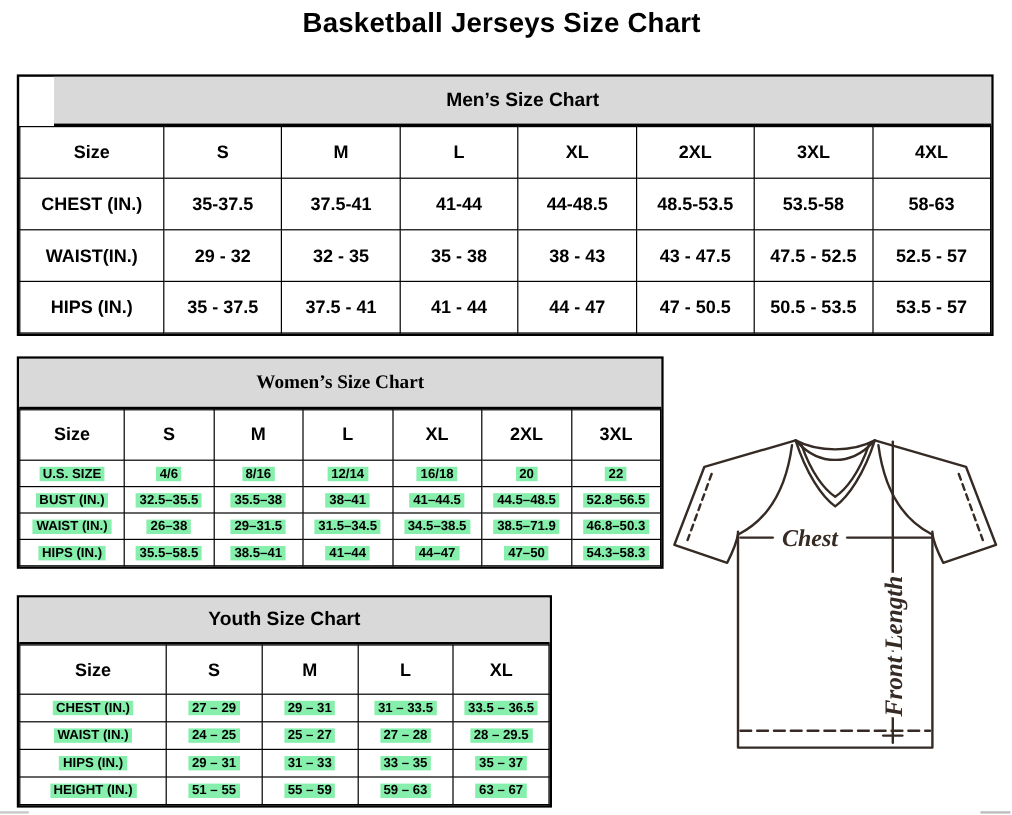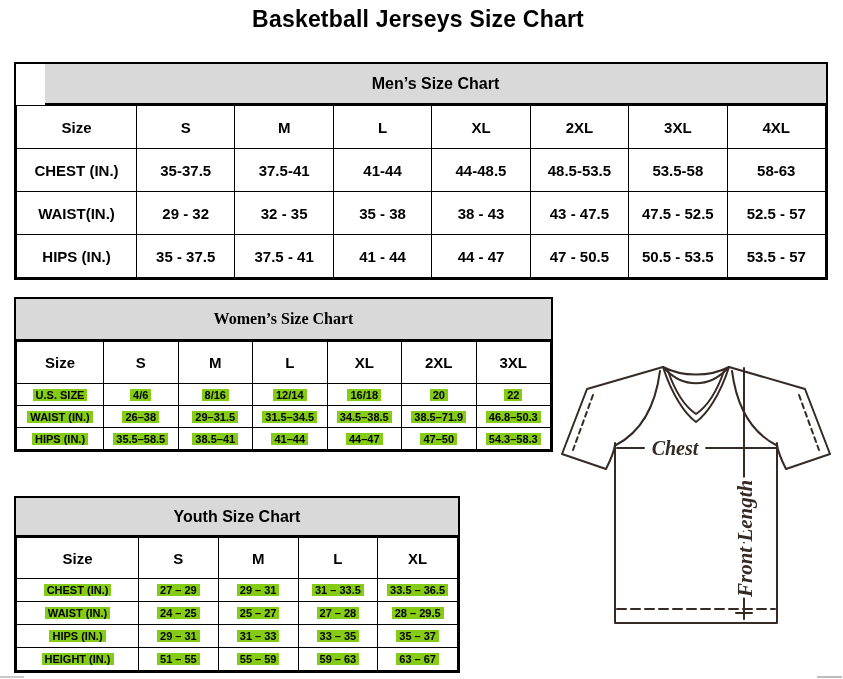--- a/index.html
+++ b/index.html
@@ -31,21 +31,21 @@
   .womens col.label{width:87px;}
   .womens th{height:41px;font-size:15px;}
   .womens td{height:21px;font-size:11px;}
   
   .youth{left:14px;top:496px;width:446px;}
   .youth .chart-title{height:37px;}
   .youth col.label{width:122px;}
   .youth th{height:40px;font-size:15px;}
   .youth td{height:22px;font-size:11px;}
   
-  .womens tbody span,.youth tbody span{background:#84cc16;padding:0 3px;}
+  .womens tbody span,.youth tbody span{background:#86efac;padding:0 3px;}
   
   .jersey{position:absolute;left:557px;top:357px;}
   .jersey path,.jersey line{fill:none;stroke:#352a24;stroke-width:2;stroke-linejoin:round;stroke-linecap:round;}
   .jersey text{
     font-family:"Liberation Serif","DejaVu Serif",serif;font-style:italic;font-weight:bold;
     fill:#352a24;stroke:#ffffff;stroke-width:7;paint-order:stroke;
   }
   .scroll-frag{position:absolute;height:2px;background:#c9c9c9;}
   .frag-left{left:0;top:676px;width:24px;}
   .frag-right{left:817px;top:676px;width:25px;background:#bdbdbd;}
@@ -140,20 +140,29 @@
       </thead>
     <tbody>
         <tr>
           <td><span>U.S. SIZE</span></td>
           <td><span>4/6</span></td>
           <td><span>8/16</span></td>
           <td><span>12/14</span></td>
           <td><span>16/18</span></td>
           <td><span>20</span></td>
           <td><span>22</span></td>
+        </tr>
+        <tr>
+          <td><span>BUST (IN.)</span></td>
+          <td><span>32.5–35.5</span></td>
+          <td><span>35.5–38</span></td>
+          <td><span>38–41</span></td>
+          <td><span>41–44.5</span></td>
+          <td><span>44.5–48.5</span></td>
+          <td><span>52.8–56.5</span></td>
         </tr>
         <tr>
           <td><span>WAIST (IN.)</span></td>
           <td><span>26–38</span></td>
           <td><span>29–31.5</span></td>
           <td><span>31.5–34.5</span></td>
           <td><span>34.5–38.5</span></td>
           <td><span>38.5–71.9</span></td>
           <td><span>46.8–50.3</span></td>
         </tr>

